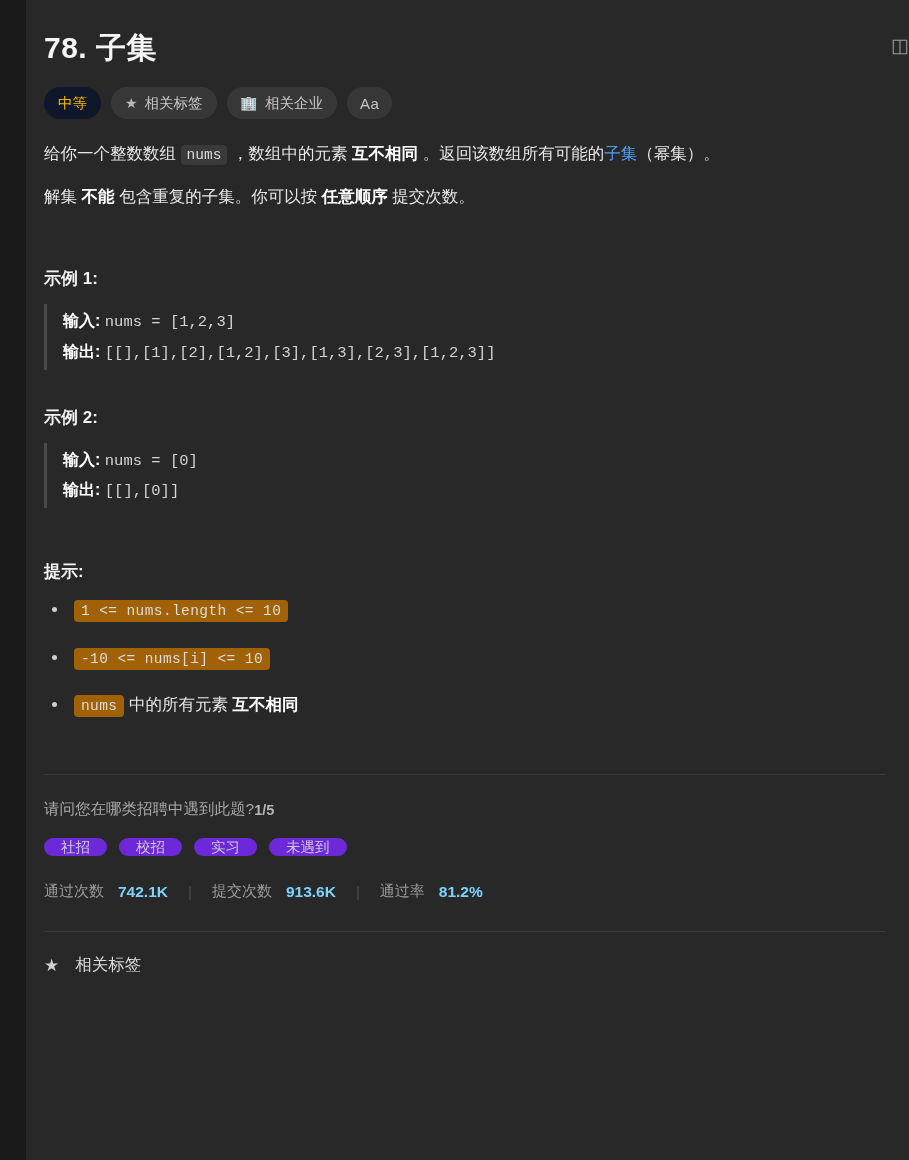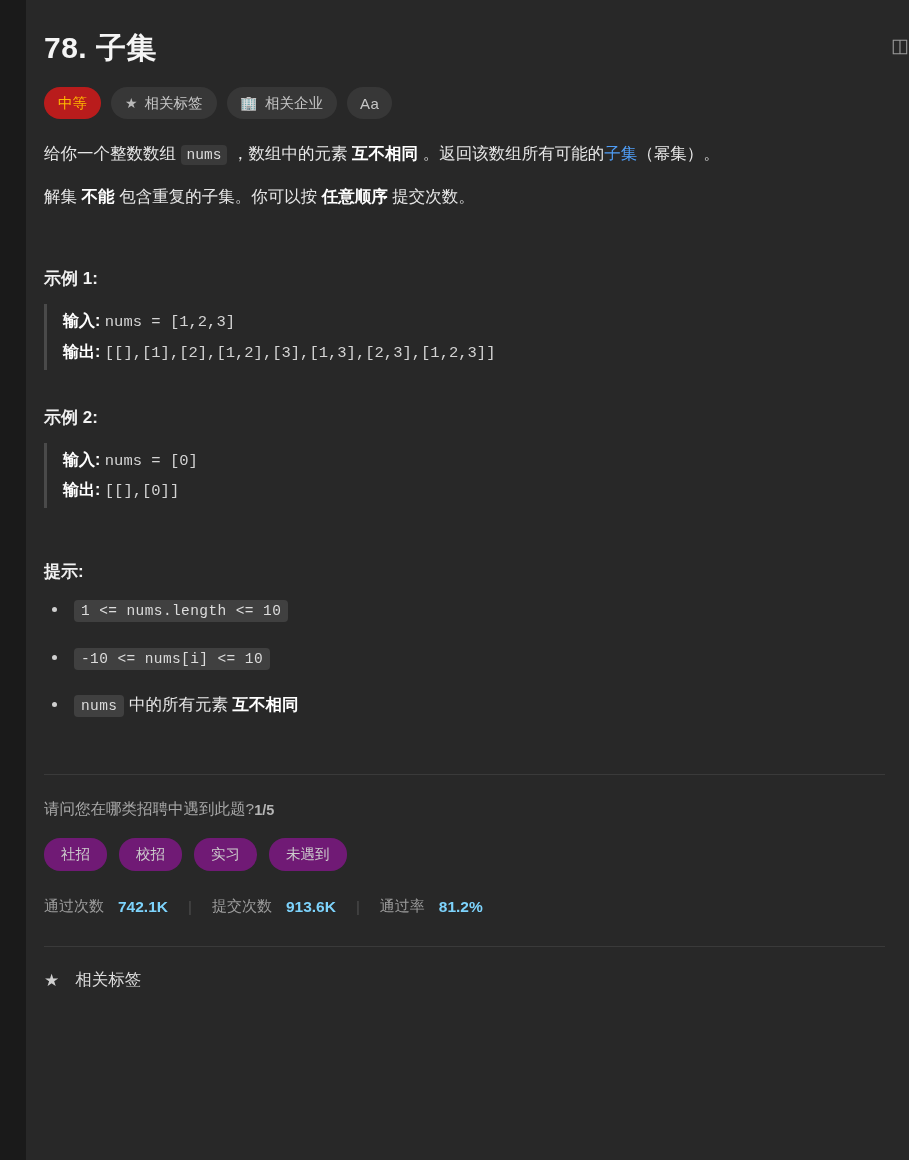--- a/index.html
+++ b/index.html
@@ -57,21 +57,21 @@
     height: 32px;
     padding: 0 14px;
     border-radius: 16px;
     background: #373737;
     color: #c7c7c7;
     font-size: 14.5px;
     white-space: nowrap;
   }
   .pill.difficulty {
     color: #ffb800;
-    background: #b91c1c;
+    background: #0f172a;
   }
   .pill .ic {
     font-size: 14px;
     line-height: 1;
     color: #b9b9b9;
     display: inline-block;
   }
   .pill.aa {
     font-size: 15px;
     padding: 0 13px;
@@ -142,21 +142,21 @@
   ul.constraints li:before {
     content: "";
     position: absolute;
     left: 8px; top: 10px;
     width: 5px; height: 5px;
     border-radius: 50%;
     background: #cfcfcf;
   }
   ul.constraints code {
     font-family: "Liberation Mono", monospace;
-    background: #404040;
+    background: #a16207;
     color: #dcdcdc;
     font-size: 14.5px;
     padding: 3px 7px;
     border-radius: 4px;
     letter-spacing: 0.4px;
   }
   ul.constraints b { color: #ffffff; font-weight: bold; }
 
   .divider {
     border-top: 1px solid #3a3a3a;
@@ -173,24 +173,24 @@
     align-items: center;
     margin-bottom: 18px;
   }
   .survey-count { color: #b5b5b5; font-size: 14.5px; font-weight: bold; }
   .survey-opts {
     display: flex;
     gap: 12px;
     margin-bottom: 26px;
   }
   .opt {
-    background: #701a75;
+    background: #6d28d9;
     color: #cccccc;
     border-radius: 16px;
-    height: 33px;
+    height: 18px;
     padding: 0 17px;
     display: inline-flex;
     align-items: center;
     font-size: 14.5px;
   }
 
   .stats {
     display: flex;
     align-items: center;
     gap: 14px;

